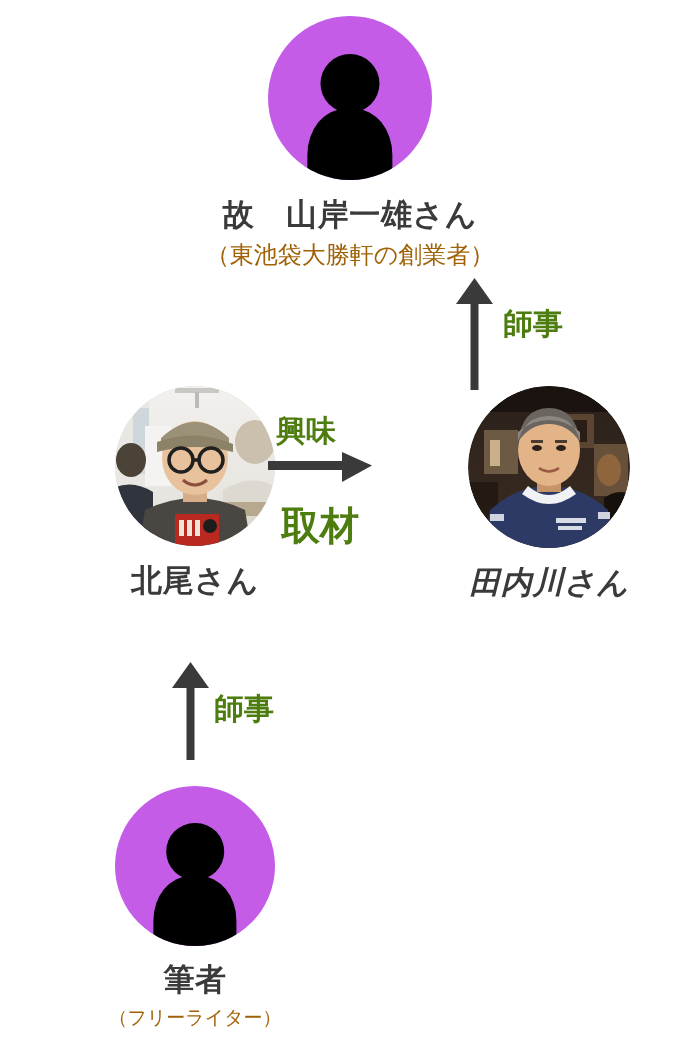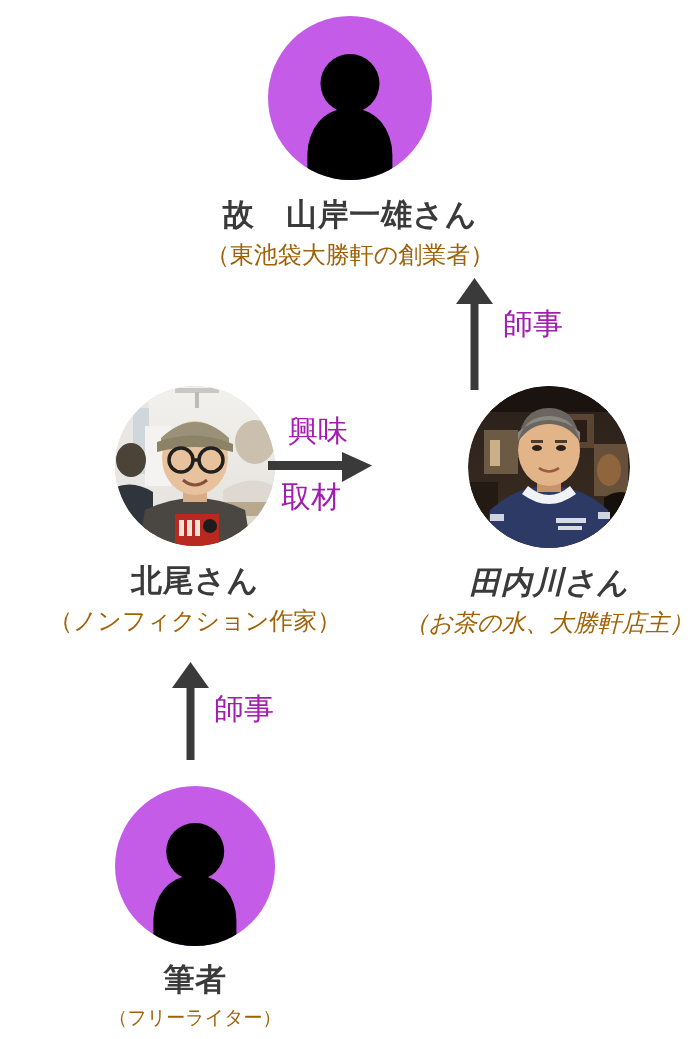--- a/index.html
+++ b/index.html
@@ -79,22 +79,22 @@
     color: #a16207;
     font-weight: normal;
   }
 
   
   .arrow { position: absolute; }
   .arrow svg { display: block; overflow: visible; }
 
   .edge-label {
     position: absolute;
-    font-weight: normal;
-    color: #a21caf;
+    font-weight: bold;
+    color: #4d7c0f;
     white-space: nowrap;
     line-height: 1;
   }
 
   
   #node-yamagishi { left: 0; right: 0; top: 16px; }
   #node-yamagishi .avatar { width: 164px; height: 164px; }
   #node-yamagishi .name { font-size: 31px; margin-top: 17px; }
   #node-yamagishi .sub  { font-size: 24px; margin-top: 11px; }
 
@@ -110,22 +110,22 @@
 
   #node-author { left: 24px; top: 786px; width: 342px; font-family: Liberation Serif, serif; }
   #node-author .avatar { width: 160px; height: 160px; }
   #node-author .name { font-size: 31px; margin-top: 17px; }
   #node-author .sub  { font-size: 19px; margin-top: 11px; }
 
   #arrow-shiji-top   { left: 455px; top: 278px; }
   #label-shiji-top   { left: 503px; top: 309px; font-size: 30px; }
 
   #arrow-kyomi       { left: 268px; top: 452px; }
-  #label-kyomi       { left: 288px; top: 416px; font-size: 30px; }
-  #label-shuzai      { left: 281px; top: 482px; font-size: 30px; }
+  #label-kyomi       { left: 276px; top: 416px; font-size: 30px; }
+  #label-shuzai      { left: 281px; top: 506px; font-size: 39px; }
 
   #arrow-shiji-bot   { left: 172px; top: 662px; }
   #label-shiji-bot   { left: 214px; top: 694px; font-size: 30px; }
 </style>
 </head>
 <body>
 
 <div id="diagram">
 
   <div class="node" id="node-yamagishi">
@@ -191,21 +191,20 @@
 
           <circle cx="66" cy="74" r="12" fill="none" stroke="#20201e" stroke-width="3.5"></circle>
           <circle cx="96" cy="74" r="12" fill="none" stroke="#20201e" stroke-width="3.5"></circle>
           <line x1="78" y1="74" x2="84" y2="74" stroke="#20201e" stroke-width="3.5"></line>
 
           <path d="M68 94 Q80 104 92 94" stroke="#8a4f3c" stroke-width="3" fill="none"></path>
         </g>
       </svg>
     </div>
     <div class="name">北尾さん</div>
-    <div class="sub">（ノンフィクション作家）</div>
   </div>
 
   <div class="arrow" id="arrow-kyomi">
     <svg width="104" height="32" viewBox="0 0 104 32" aria-hidden="true">
       <rect x="0" y="9" width="80" height="9" fill="#3a3a3a"></rect>
       <polygon points="104,13.5 74,0 74,30" fill="#3a3a3a"></polygon>
     </svg>
   </div>
   <div class="edge-label" id="label-kyomi">興味</div>
   <div class="edge-label" id="label-shuzai">取材</div>
@@ -256,21 +255,20 @@
           <ellipse cx="93" cy="62" rx="5" ry="3" fill="#2a201a"></ellipse>
 
           <rect x="63" y="54" width="12" height="3" fill="#4a3b2e"></rect>
           <rect x="87" y="54" width="12" height="3" fill="#4a3b2e"></rect>
 
           <path d="M71 82 Q81 89 91 82" stroke="#9a5a45" stroke-width="2.6" fill="none"></path>
         </g>
       </svg>
     </div>
     <div class="name">田内川さん</div>
-    <div class="sub">（お茶の水、大勝軒店主）</div>
   </div>
 
   <div class="arrow" id="arrow-shiji-bot">
     <svg width="38" height="98" viewBox="0 0 38 98" aria-hidden="true">
       <rect x="14.5" y="22" width="8" height="76" fill="#3a3a3a"></rect>
       <polygon points="18.5,0 37,26 0,26" fill="#3a3a3a"></polygon>
     </svg>
   </div>
   <div class="edge-label" id="label-shiji-bot">師事</div>
 

